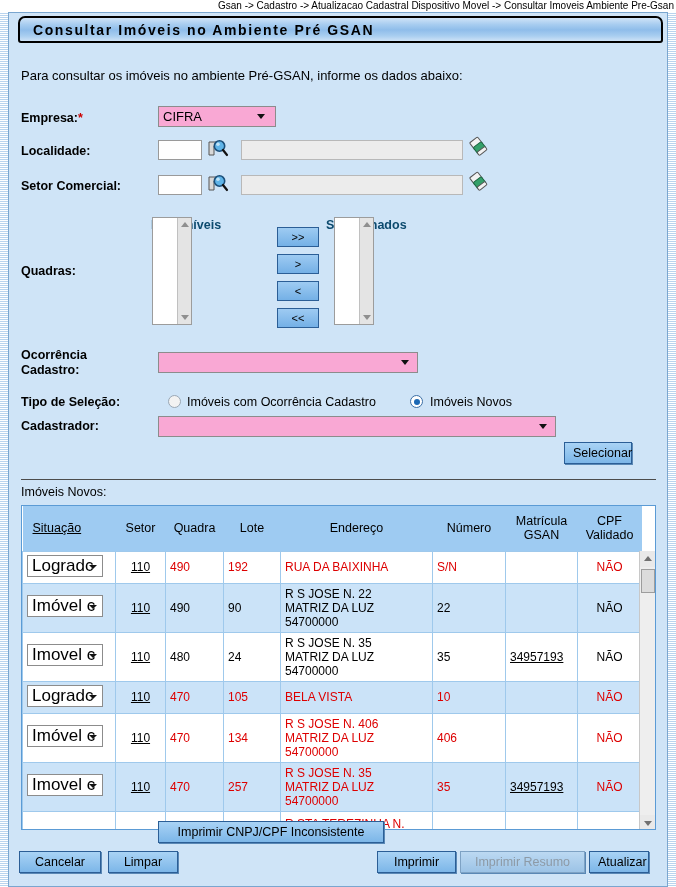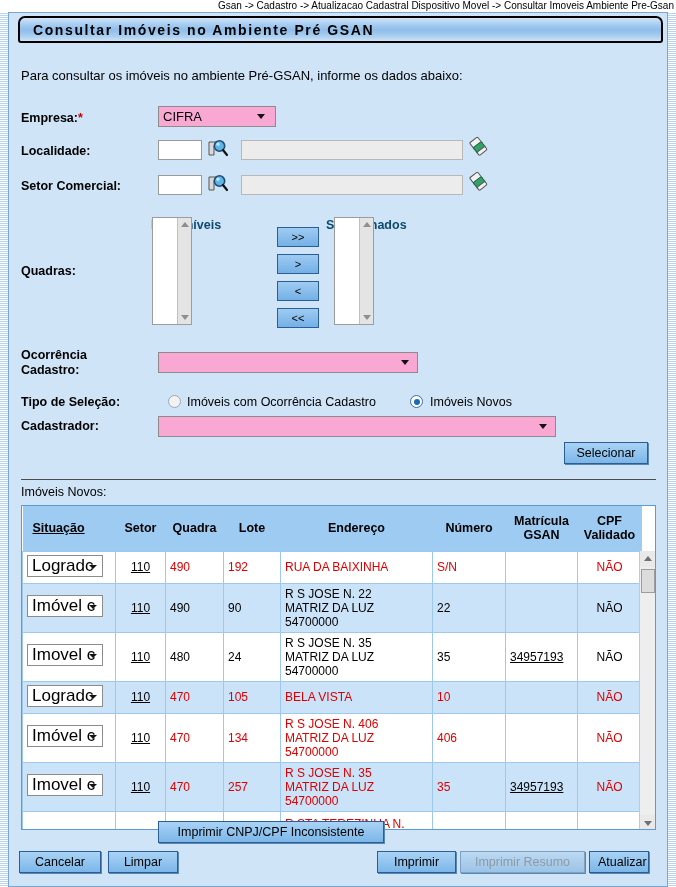--- a/index.html
+++ b/index.html
@@ -177,21 +177,21 @@
   #tblwrap {
     position: absolute; left: 12px; top: 492px;
     width: 635px; height: 325px;
     border: 1px solid #5b9bd5;
     overflow: hidden;
     background: #ffffff;
   }
   table.res { border-collapse: collapse; width: 619px; table-layout: fixed; }
   table.res th {
     background: #9ecbf2;
-    color: #000; font-size: 12.5px; font-weight: bold;
+    color: #000; font-size: 12.5px; font-weight: normal;
     height: 45px; vertical-align: middle; text-align: center;
     border: 0; padding: 0 6px;
   }
   table.res th.situ { text-align: left; padding-left: 10px; }
   table.res th.situ u { text-decoration: underline; }
   table.res td {
     border: 1px solid #9fc9ec;
     font-size: 12px; color: #000;
     vertical-align: middle; padding: 3px 4px; height: 26px;
   }
@@ -344,21 +344,21 @@
   <div class="flabel" style="left:12px; top:382px;">Tipo de Seleção:</div>
   <div class="radio" style="left:159px; top:382px;"></div>
   <div class="rlabel" style="left:178px; top:382px;">Imóveis com Ocorrência Cadastro</div>
   <div class="radio on" style="left:401px; top:382px;"></div>
   <div class="rlabel" style="left:421px; top:382px;">Imóveis Novos</div>
 
   <div class="flabel" style="left:12px; top:406px;">Cadastrador:</div>
   <div class="sel" style="left:149px; top:403px; width:398px;"></div>
   <div class="arrow" style="left:530px; top:411px;"></div>
 
-  <button class="btn" style="left:555px; top:429px; width:84px;">Selecionar</button>
+  <button class="btn" style="left:555px; top:429px; width:68px;">Selecionar</button>
 
   <div id="hr"></div>
   <div id="tbl-caption">Imóveis Novos:</div>
 
   <div id="tblwrap">
     <table class="res">
       <thead>
         <tr>
           <th class="situ" style="width:93px;"><u>Situação</u></th>
           <th style="width:50px;">Setor</th>

